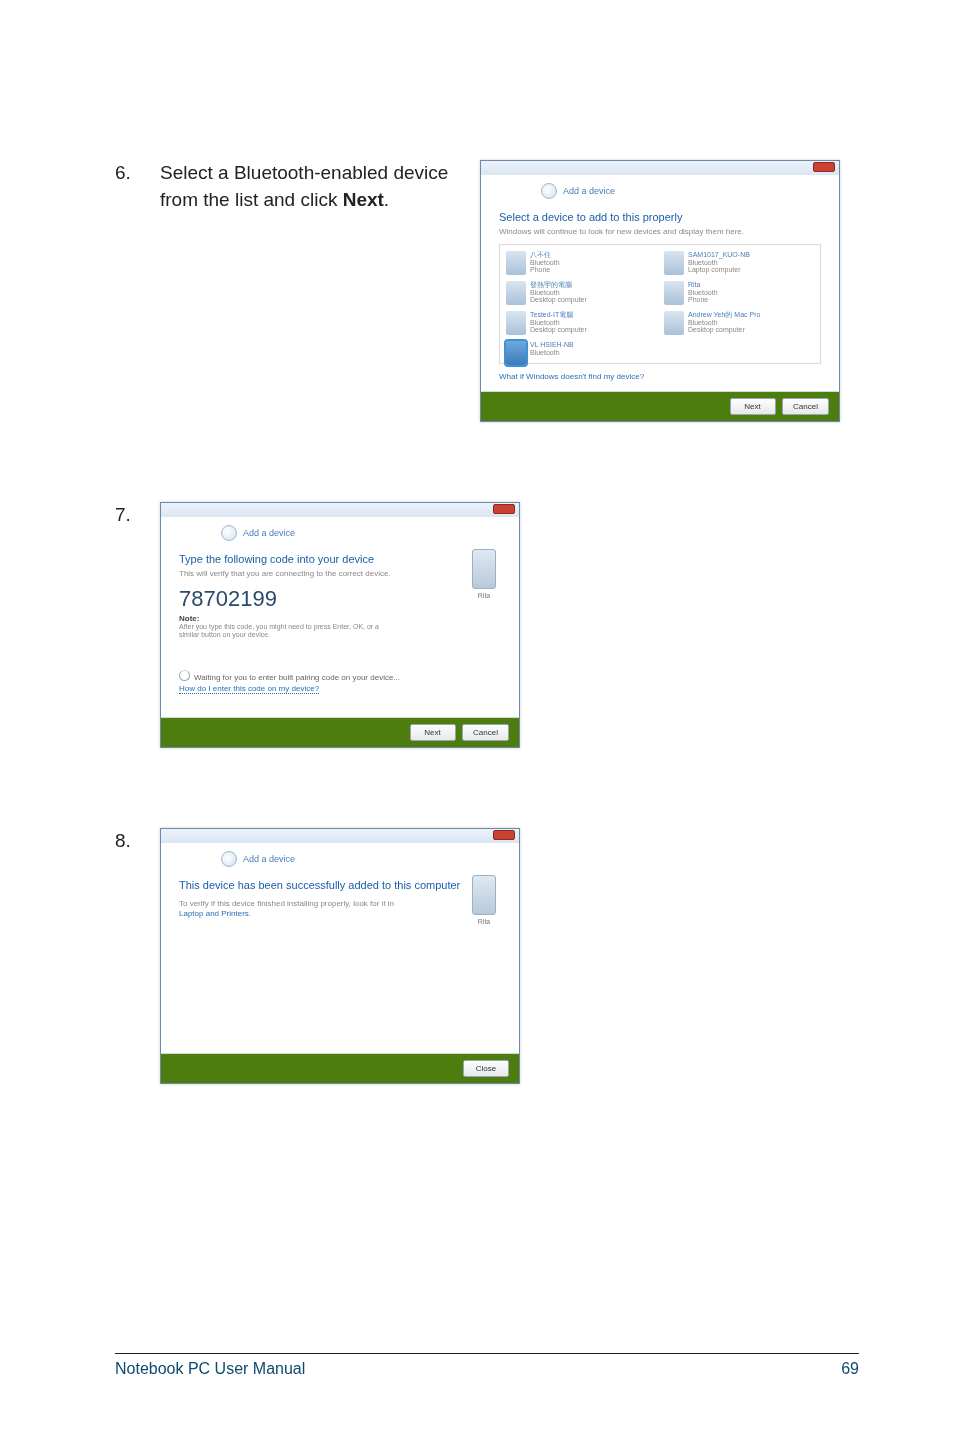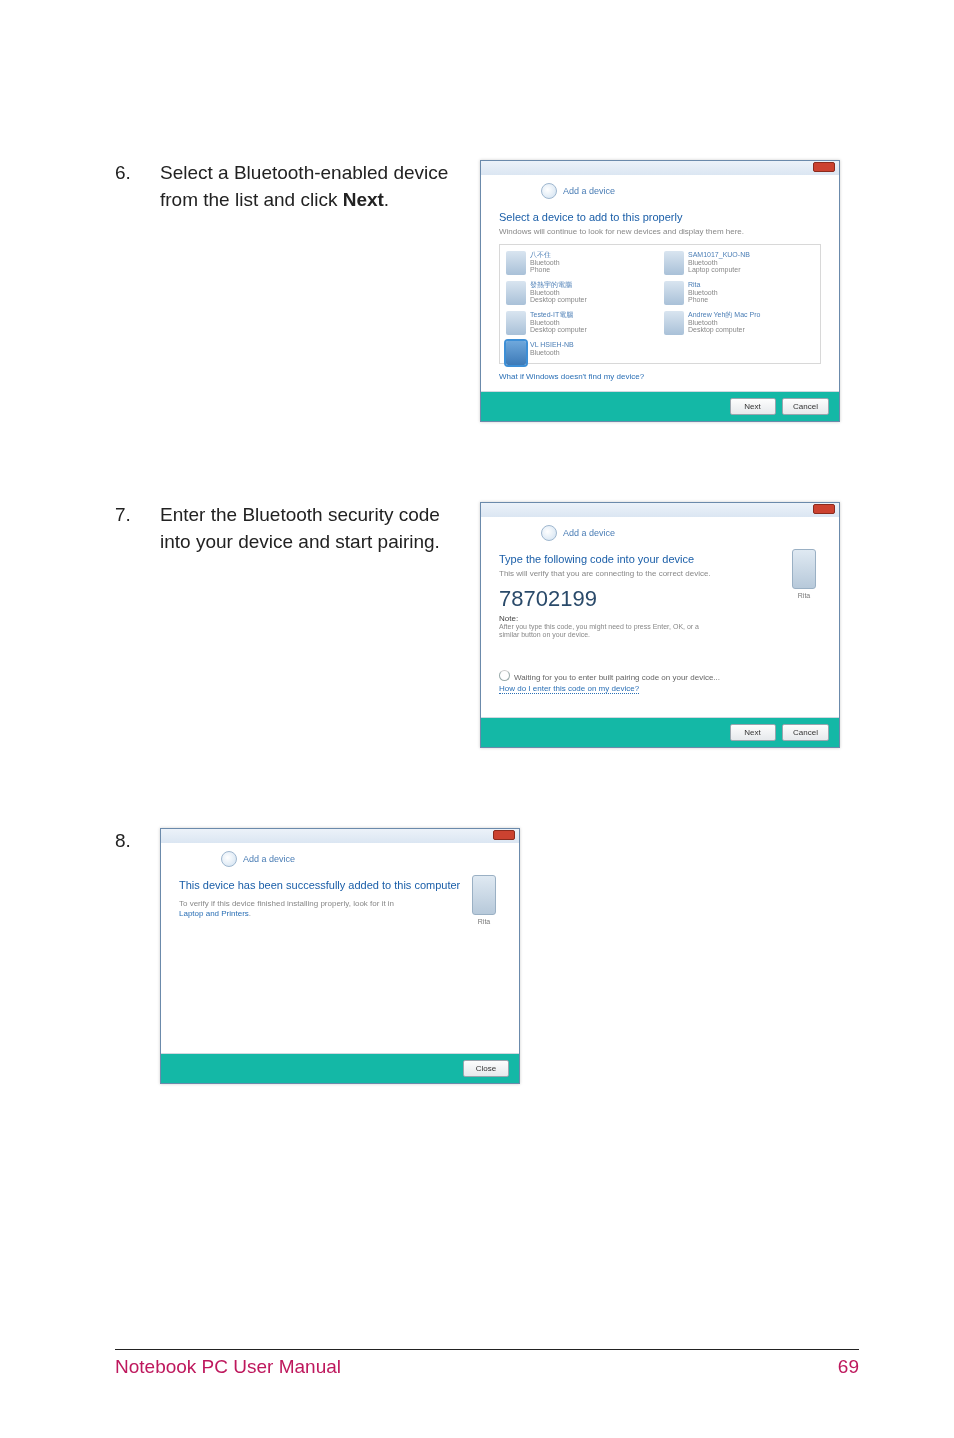--- a/index.html
+++ b/index.html
@@ -85,51 +85,51 @@
     padding:2px; font-size:7px; color:#888; line-height:1.1;
   }
   .dev-item .ic {
     width:20px; height:24px; background:linear-gradient(#d9e5f0,#a9c1d8);
     border-radius:2px; flex-shrink:0;
   }
   .dev-item .ic.sel { outline:2px solid #3d8fd6; background:linear-gradient(#6fa8dc,#3d7ab8); }
   .dev-item strong { color:#4a7db5; display:block; font-weight:normal; }
   .link-sm { color:#2a6fb5; font-size:8px; margin-top:8px; display:inline-block; }
   .dlg-foot {
-    background:#14b8a6; border-top:1px solid #d0d8e0;
+    background:#4d7c0f; border-top:1px solid #d0d8e0;
     padding:6px 10px; text-align:right;
   }
   .btn {
     display:inline-block; min-width:46px; text-align:center;
     font-size:8px; color:#333; padding:3px 10px;
     background:linear-gradient(#fdfdfd,#e6e9ec);
     border:1px solid #9aa5ae; border-radius:2px; margin-left:4px;
   }
   .big-code { font-size:22px; color:#2a4a6a; font-weight:400; margin:6px 0 2px 0;}
-  .note-lbl { font-size:8px; color:#444; font-weight:normal;}
+  .note-lbl { font-size:8px; color:#444; font-weight:bold;}
   .note-txt { font-size:7px; color:#888; line-height:1.2; max-width:210px;}
   .phone-ic {
     float:right; width:34px; display:flex; flex-direction:column; align-items:center;
     margin-top:-4px;
   }
   .phone-body { width:24px; height:40px; background:linear-gradient(#dfe9f2,#b7c9da); border:1px solid #9ab0c4; border-radius:3px;}
   .phone-cap { font-size:7px; color:#777; margin-top:3px;}
   .wait-line { font-size:8px; color:#666; margin-top:30px;}
   .wait-line::before {
     content:""; display:inline-block; width:9px; height:9px;
     border:1px solid #9aa; border-radius:50%; margin-right:4px;
     border-top-color:#ccc; vertical-align:-1px;
   }
   .link-box { color:#2a6fb5; font-size:8px; border-bottom:1px dotted #2a6fb5; display:inline-block; margin-top:2px;}
   .body3-txt { font-size:8px; color:#888; line-height:1.3; max-width:220px;}
   .footer {
     position:absolute; bottom:60px; left:115px; right:95px;
     border-top:1px solid #222; padding-top:6px;
     display:flex; justify-content:space-between;
-    font-size:19px; color:#be185d;
+    font-size:16px; color:#0c4a6e;
   }
 </style>
 </head>
 <body>
 
 <div class="content">
 
   <div class="step">
     <div class="step-num">6.</div>
     <div class="step-text">
@@ -181,23 +181,20 @@
       </div>
       <div class="dlg-foot">
         <span class="btn">Next</span>
         <span class="btn">Cancel</span>
       </div>
     </div>
   </div>
 
   <div class="step">
     <div class="step-num">7.</div>
-    <div class="step-text">
-      <span>Enter the Bluetooth security code into your device and start pairing.</span>
-    </div>
 
     <div class="dialog">
       <div class="dialog-top">
         <div class="dialog-close"></div>
       </div>
       <div class="dialog-head">
         <span class="back-arrow"></span>
         <span>Add a device</span>
       </div>
       <div class="dialog-body" style="min-height:170px;">

